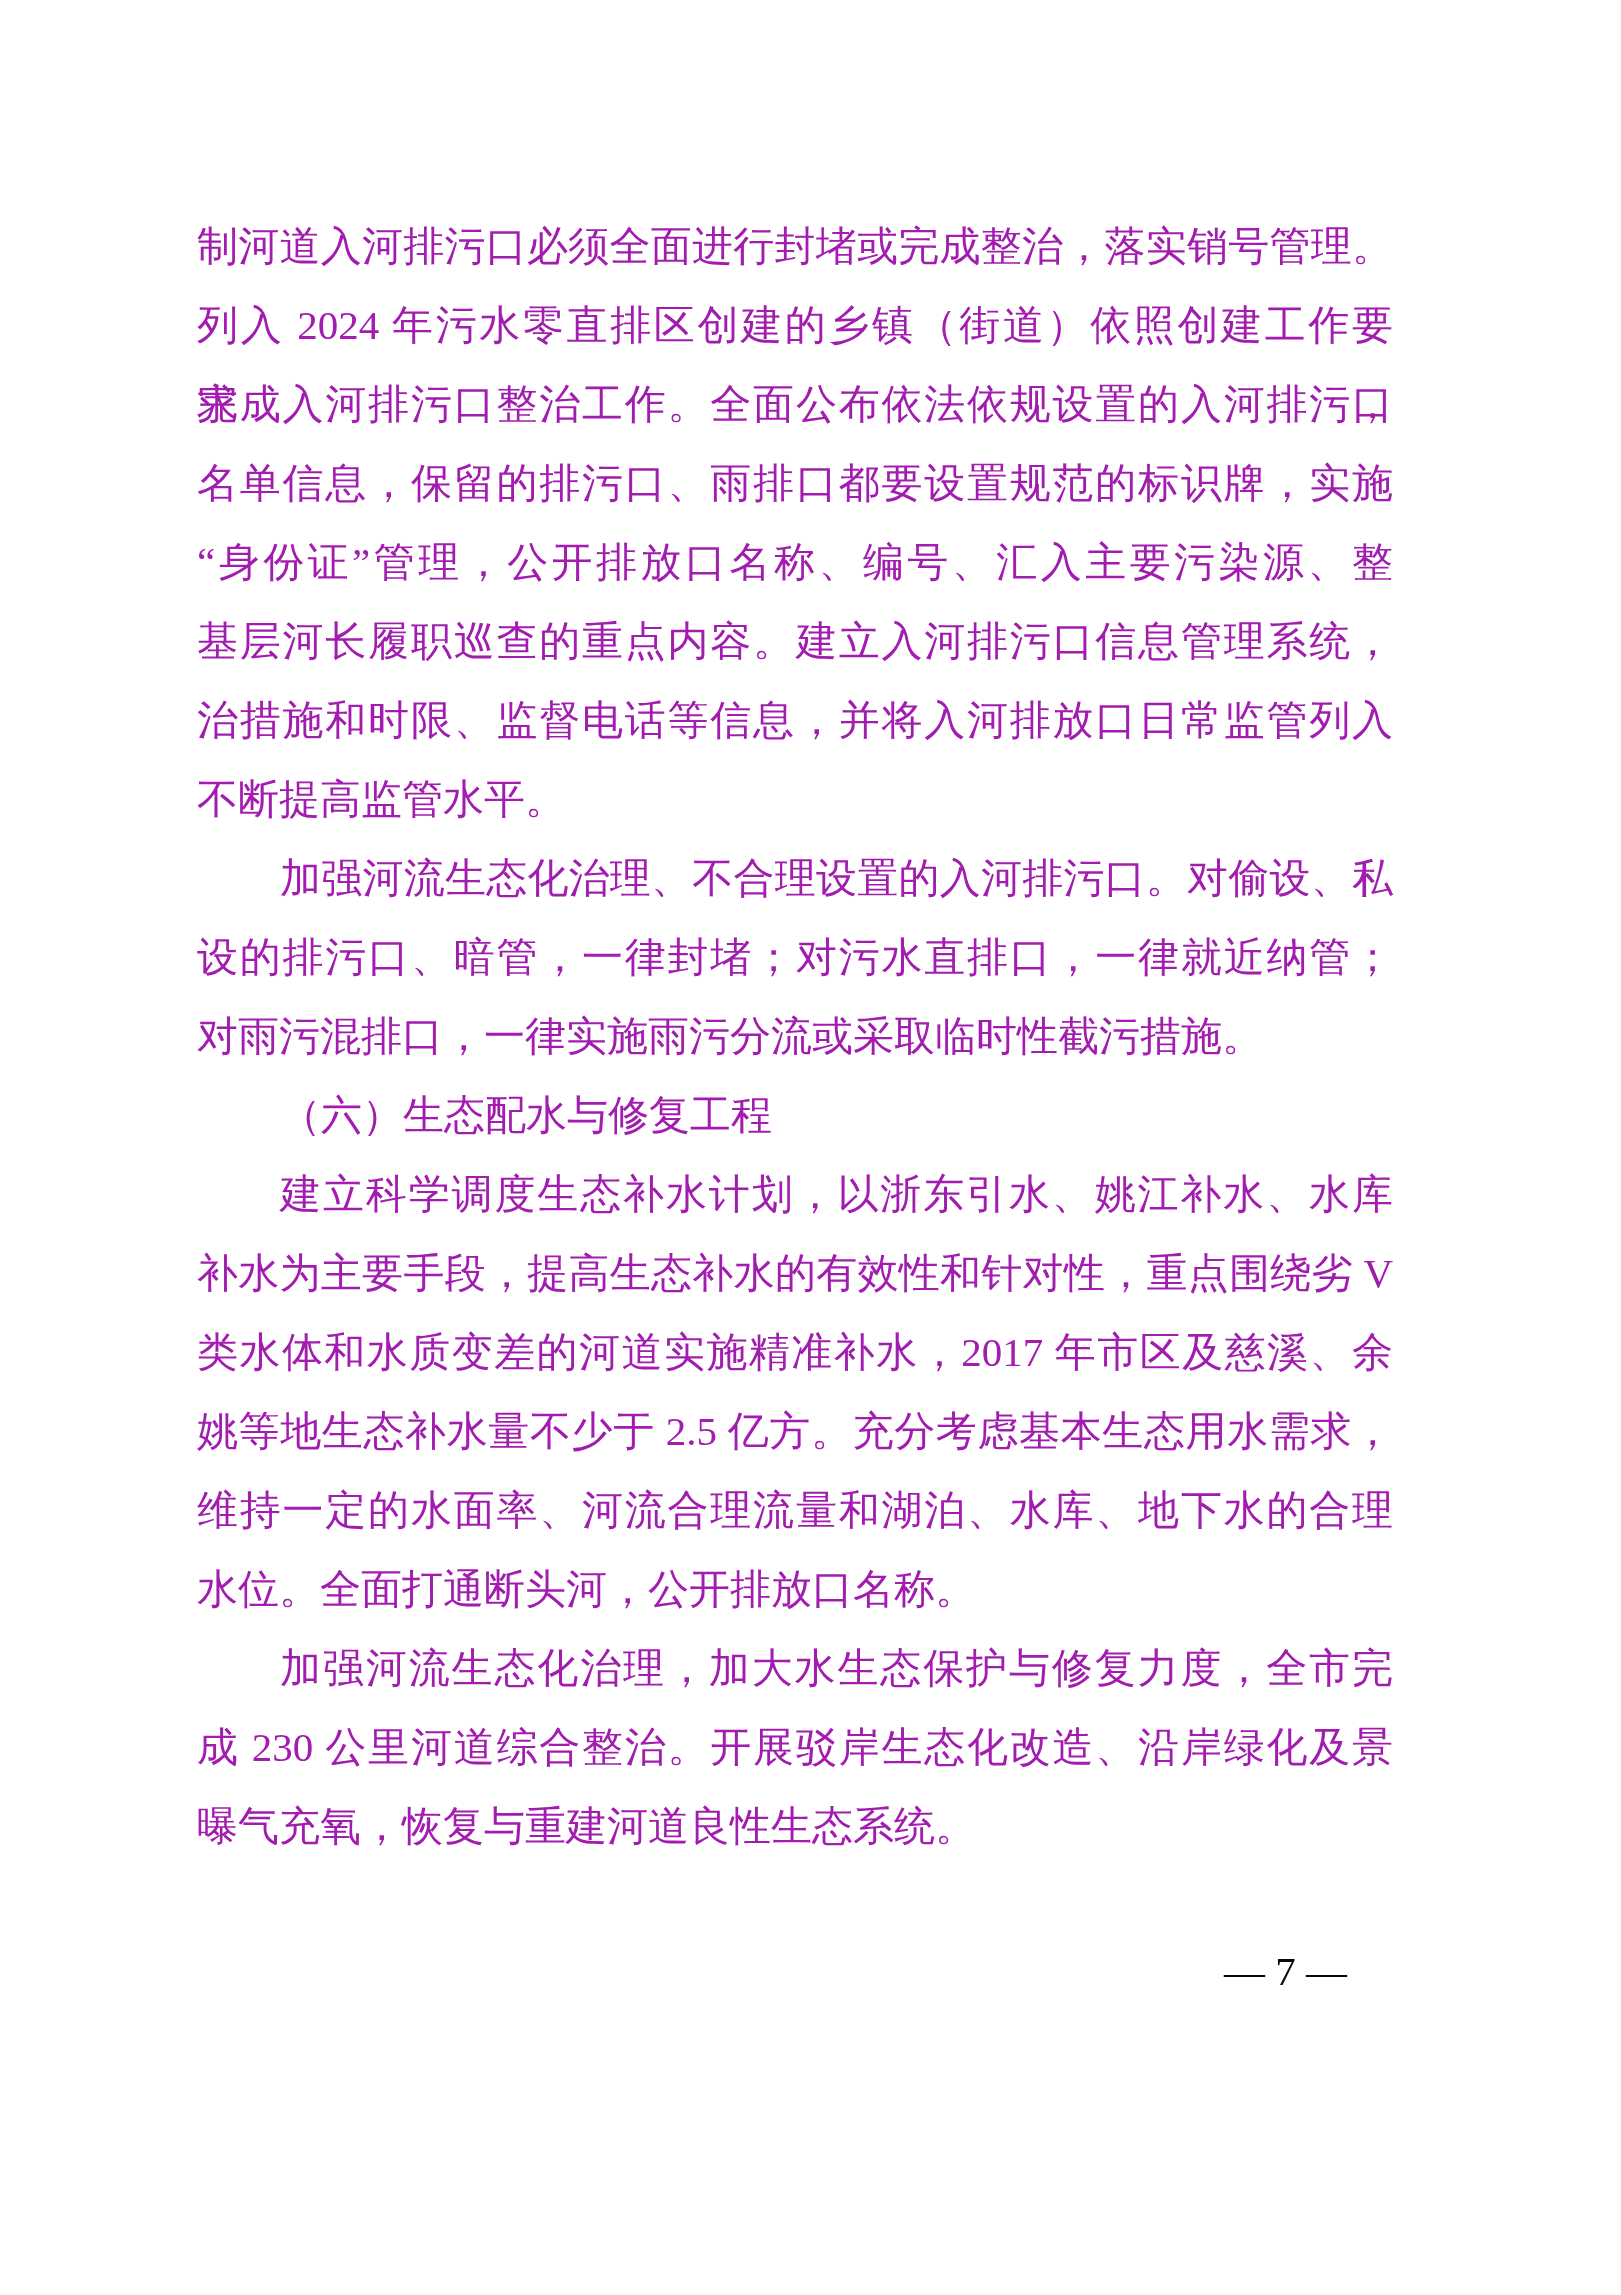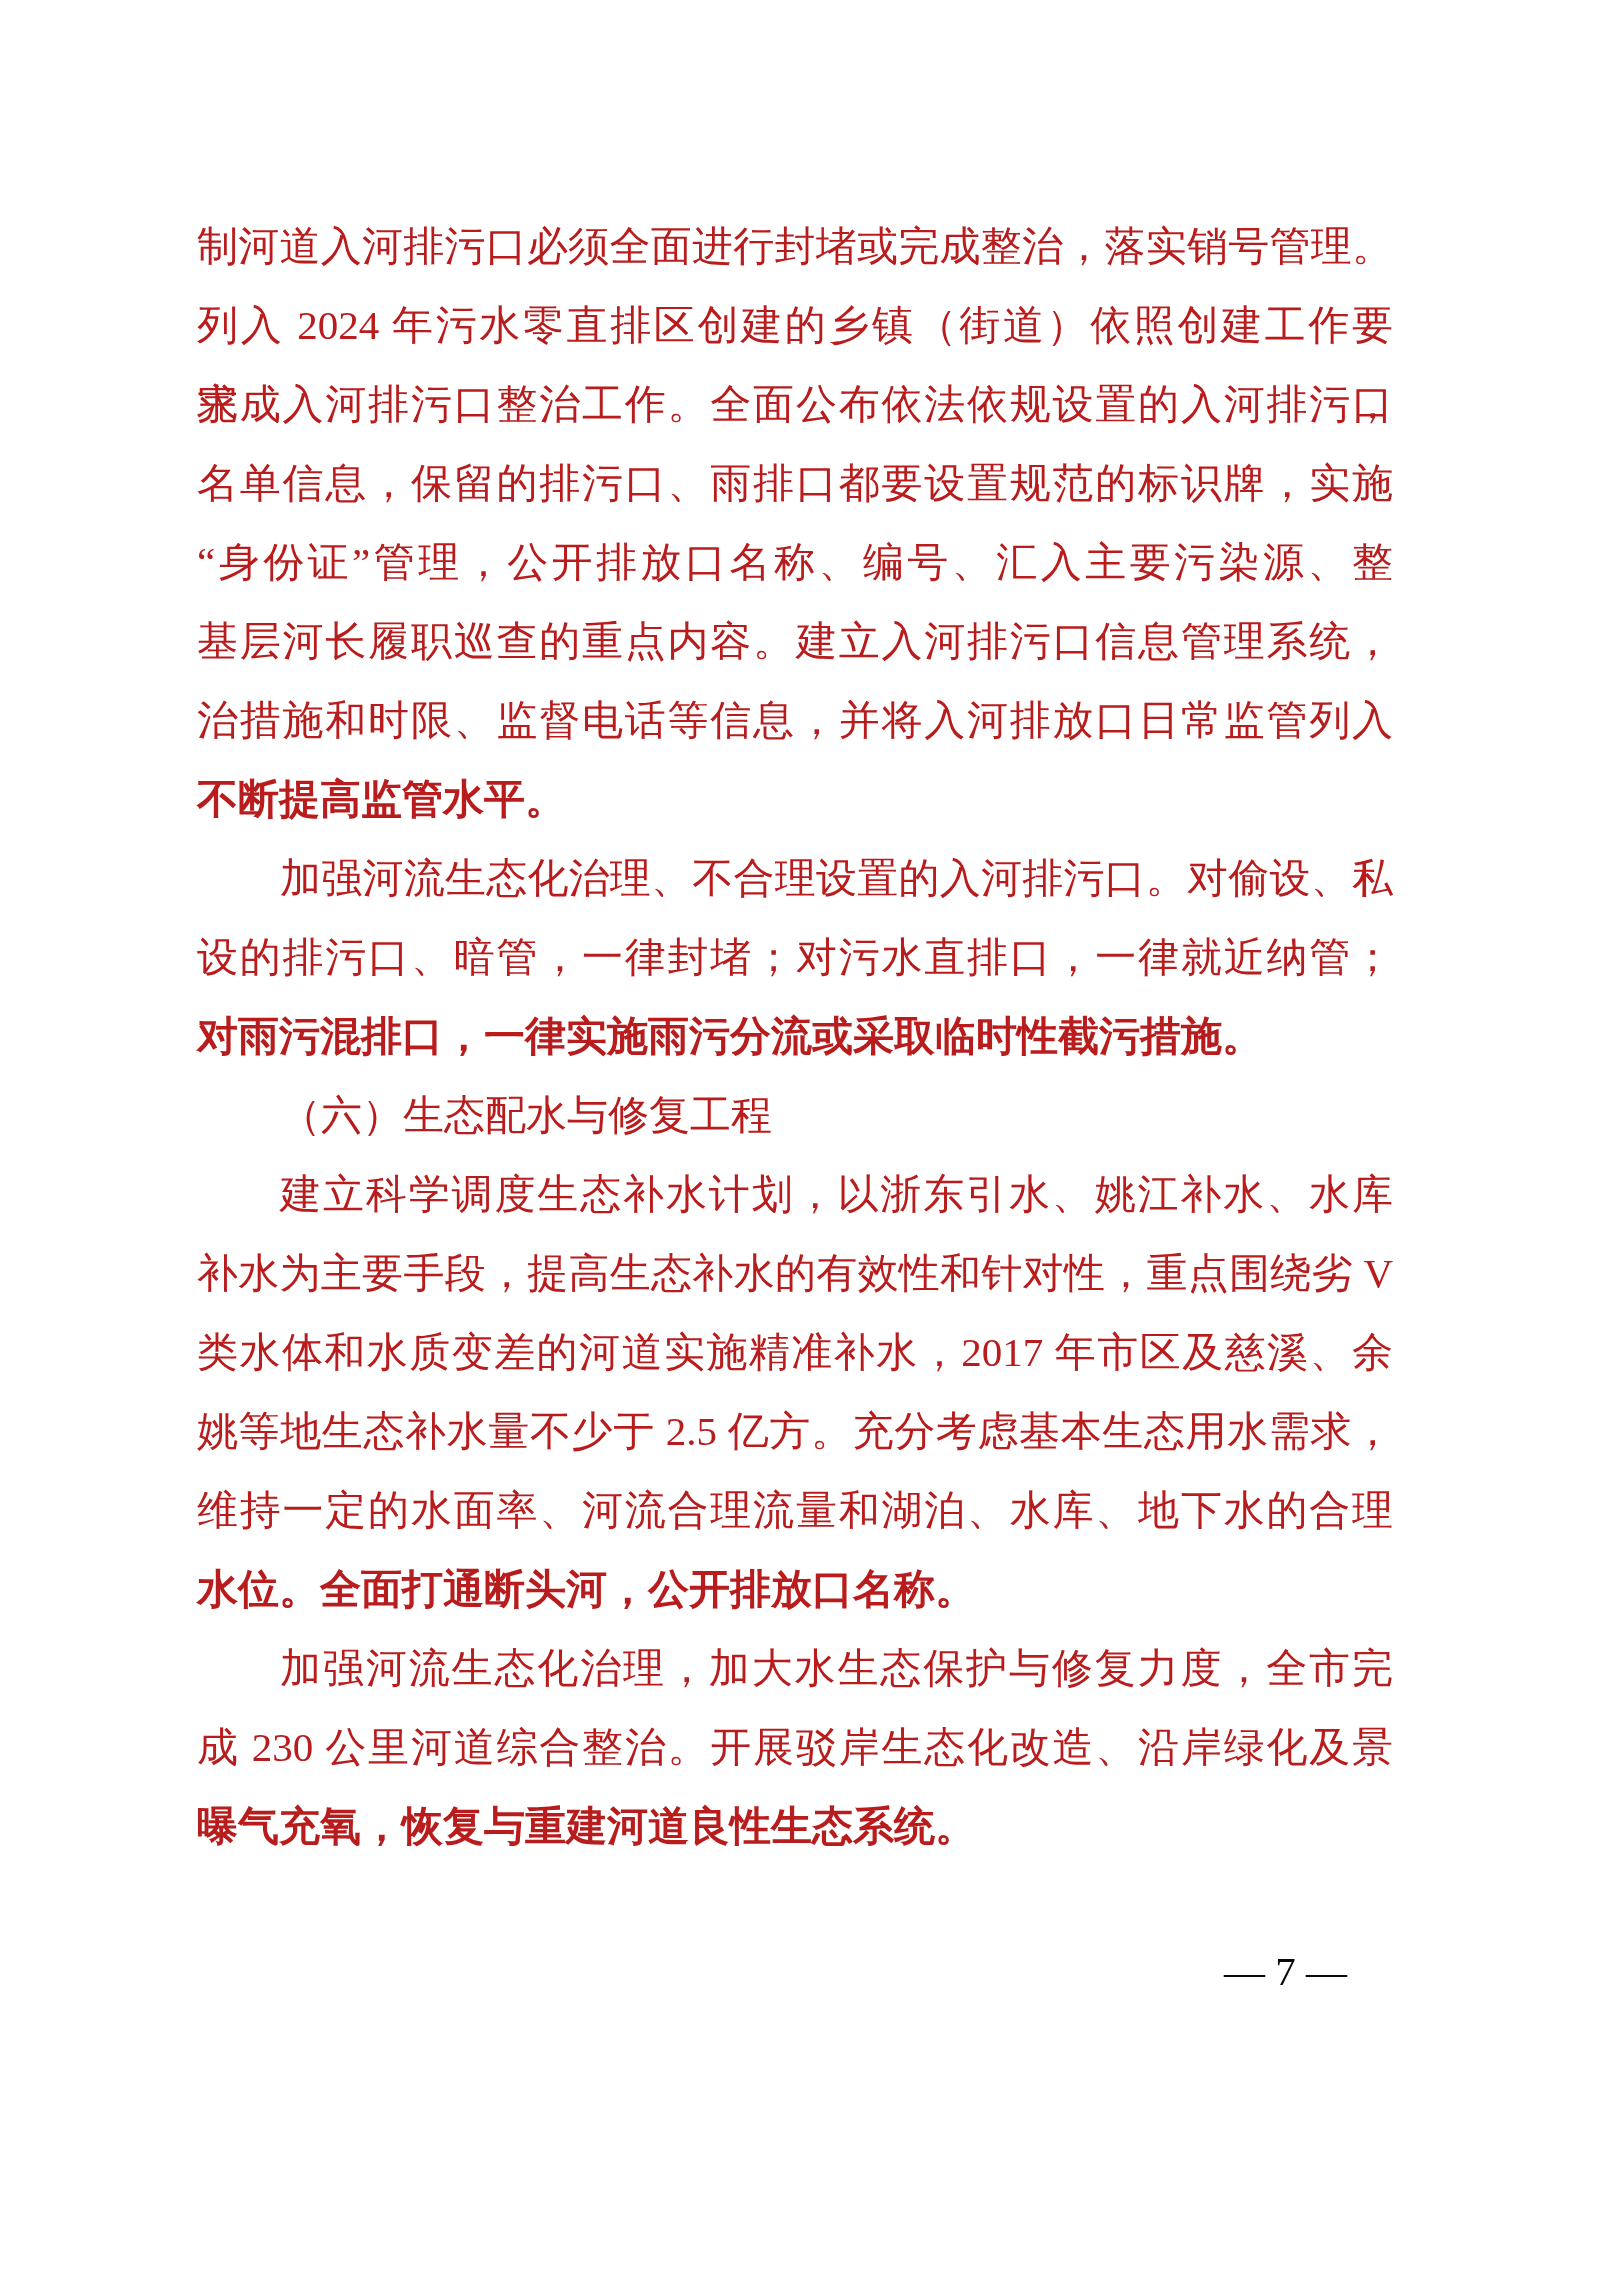--- a/index.html
+++ b/index.html
@@ -22,31 +22,30 @@
     top: 207px;
     width: 1196px;
     color: #0a0a0a;
   }
   .line {
     height: 79px;
     line-height: 79px;
     font-size: 41px;
     letter-spacing: 0;
     white-space: nowrap;
-    color: #b91c1c;
+    color: #a21caf;
   }
   
   .line.full {
     white-space: normal;
     text-align: justify;
     text-align-last: justify;
   }
   .line.short {
     text-align: left;
-    font-weight: bold;
   }
   .line.indent {
     text-indent: 83px;
   }
   .line.heading {
     font-weight: 400;
   }
   .footer {
     position: absolute;
     top: 1932px;

